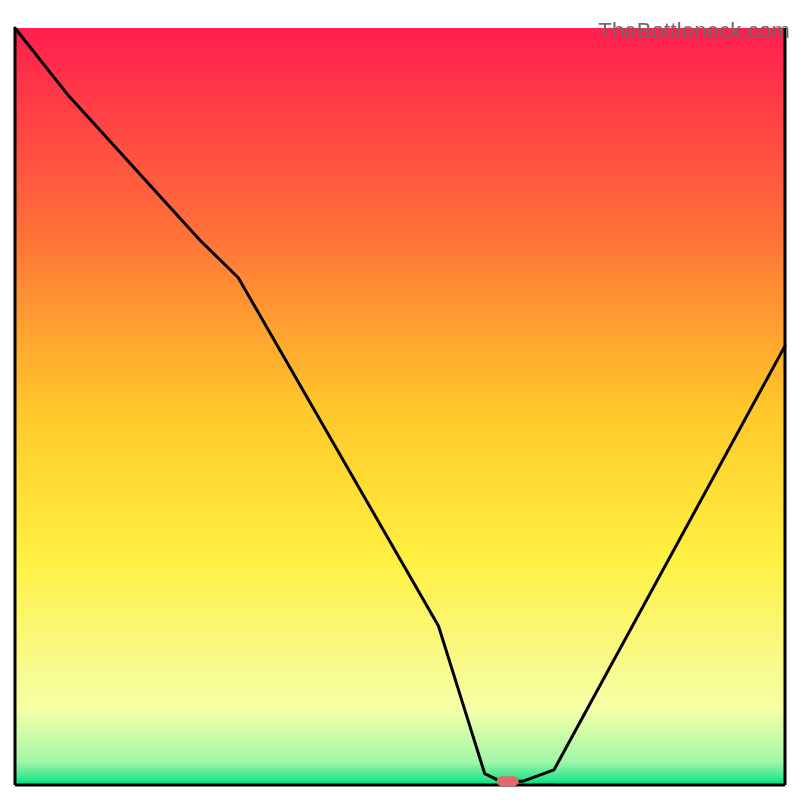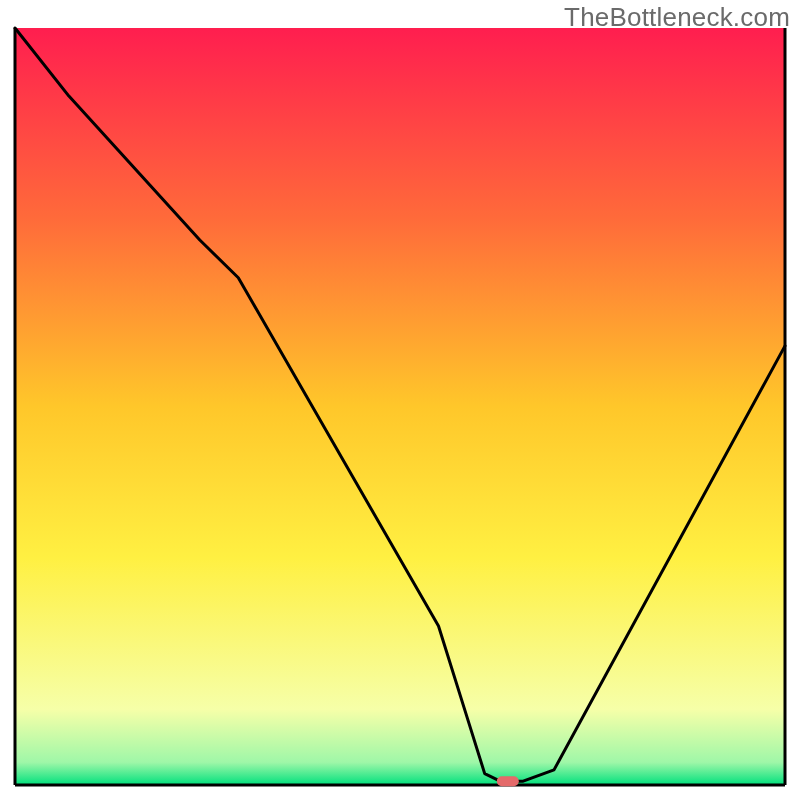--- a/index.html
+++ b/index.html
@@ -11,23 +11,23 @@
     font-family: Arial, Helvetica, sans-serif;
     overflow: hidden;
   }
   .container {
     position: relative;
     width: 800px;
     height: 800px;
   }
   .watermark {
     position: absolute;
-    top: 2px;
+    top: 18px;
     right: 10px;
-    font-size: 26px;
+    font-size: 22px;
     color: #6a6a6a;
     letter-spacing: 0.2px;
     z-index: 10;
   }
   svg {
     display: block;
   }
 </style>
 </head>
 <body>

